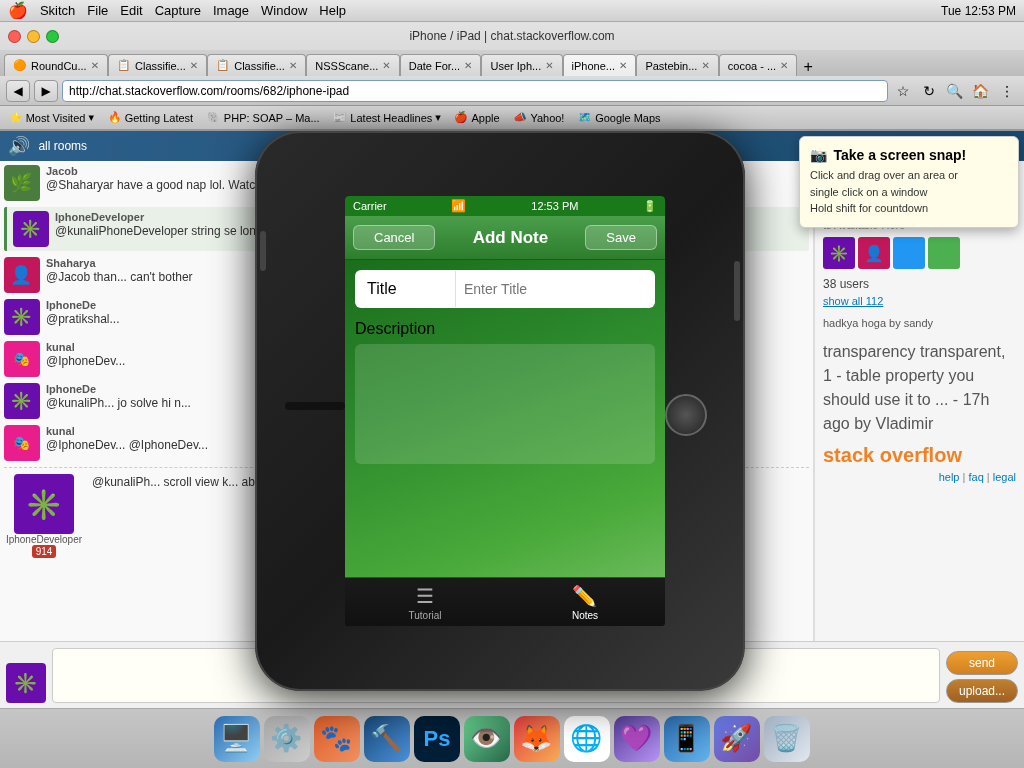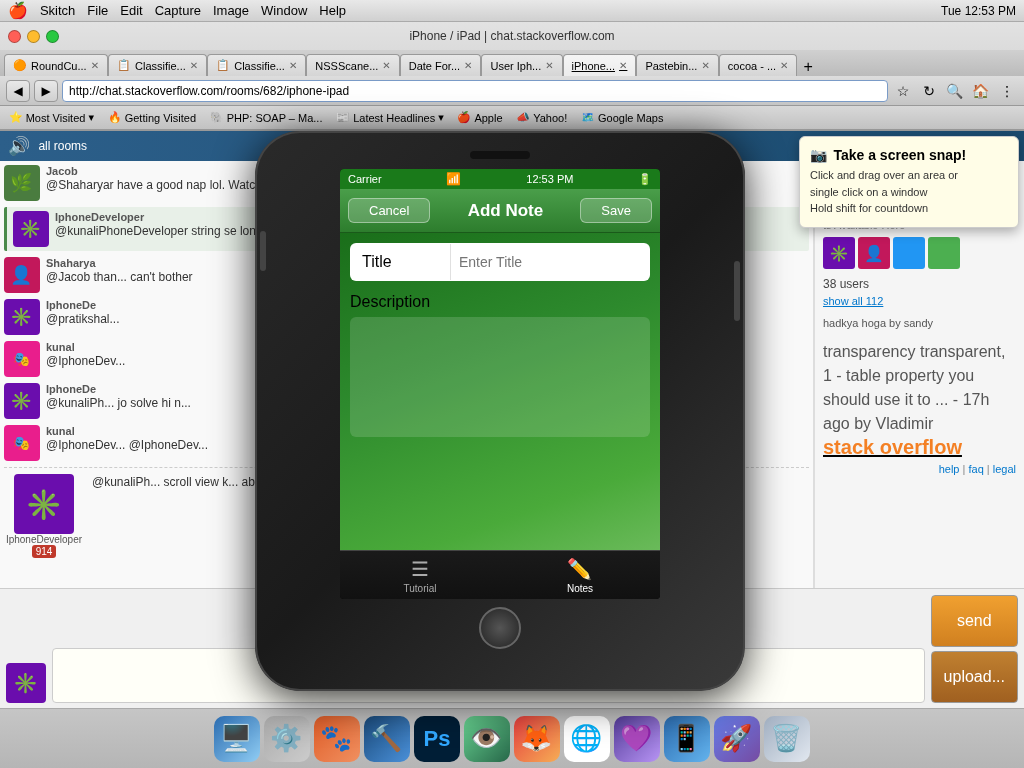--- a/index.html
+++ b/index.html
@@ -82,21 +82,20 @@
       border-bottom: none;
       border-radius: 4px 4px 0 0;
       cursor: pointer;
       white-space: nowrap;
       max-width: 110px;
       overflow: hidden;
     }
     .tab.active {
       background: linear-gradient(to bottom, #f5f5f5, #ececec);
       z-index: 2;
-      text-decoration: underline;
     }
     .tab-favicon { width: 14px; height: 14px; flex-shrink: 0; }
     .tab-close {
       margin-left: auto;
       font-size: 10px;
       color: #666;
       flex-shrink: 0;
     }
     .tab-new { font-size: 16px; padding: 0 6px; cursor: pointer; }
 
@@ -229,25 +228,25 @@
       flex: 1;
       height: 55px;
       border: 1px solid #ccc;
       border-radius: 4px;
       padding: 4px;
       font-size: 12px;
       resize: none;
       background: #fffff8;
     }
     .chat-btn {
-      padding: 16px 12px;
-      border-radius: 4px;
+      padding: 4px 12px;
+      border-radius: 12px;
       border: 1px solid #999;
       cursor: pointer;
-      font-size: 16px;
+      font-size: 12px;
       color: white;
     }
     .btn-send { background: linear-gradient(to bottom, #f0a030, #d08020); }
     .btn-upload { background: linear-gradient(to bottom, #c08030, #a06020); }
 
     
     .iphone-overlay {
       position: absolute;
       left: 190px;
       top: 0px;
@@ -260,21 +259,21 @@
       width: 490px;
       height: 560px;
       background: linear-gradient(135deg, #2a2a2a, #1a1a1a, #3a3a3a);
       border-radius: 45px;
       position: absolute;
       left: 50%;
       transform: translateX(-50%);
       top: 0;
       box-shadow: 0 8px 40px rgba(0,0,0,0.8), inset 0 0 0 2px #444;
       display: flex;
-      flex-direction: column;
+      flex-direction: row;
       align-items: center;
       padding: 20px 30px;
     }
 
     .iphone-speaker {
       width: 60px; height: 8px;
       background: #111;
       border-radius: 4px;
       margin-bottom: 10px;
     }
@@ -568,21 +567,21 @@
   </div>
 
   <div class="bookmarks-bar">
     <div class="bookmark-item">
       <span>⭐</span>
       <span>Most Visited</span>
       <span>▾</span>
     </div>
     <div class="bookmark-item">
       <span>🔥</span>
-      <span>Getting Visited</span>
+      <span>Getting Latest</span>
     </div>
     <div class="bookmark-item">
       <span>🐘</span>
       <span>PHP: SOAP – Ma...</span>
     </div>
     <div class="bookmark-item">
       <span>📰</span>
       <span>Latest Headlines</span>
       <span>▾</span>
     </div>
@@ -695,21 +694,21 @@
         </div>
 
         <div style="font-size:12px; color:#444; margin-bottom:4px;">38 users</div>
         <div style="font-size:11px; color:#888; margin-bottom:8px;">
           <a href="#" style="color:#07c;">show all 112</a>
         </div>
 
         <div style="font-size:11px; color:#555; margin-bottom:8px; line-height:1.5;">hadkya hoga by sandy</div>
         <div style="font-size:16px; color:#555; line-height:1.5;">transparency transparent, 1 - table property you should use it to ... - 17h ago by Vladimir</div>
 
-        <div style="margin-top:0; display:flex; align-items:flex-start; gap:4px;text-decoration:underline;">
+        <div style="margin-top:8px; display:flex; align-items:flex-start; gap:4px;">
           <span style="color:#f48024; font-size:20px; font-weight:bold;">stack overflow</span>
         </div>
         <div style="font-size:11px; color:#888; margin-top:4px; text-align:right;">
           <a href="#" style="color:#07c; text-decoration:none;">help</a> |
           <a href="#" style="color:#07c; text-decoration:none;">faq</a> |
           <a href="#" style="color:#07c; text-decoration:none;">legal</a>
         </div>
       </div>
     </div>
 

